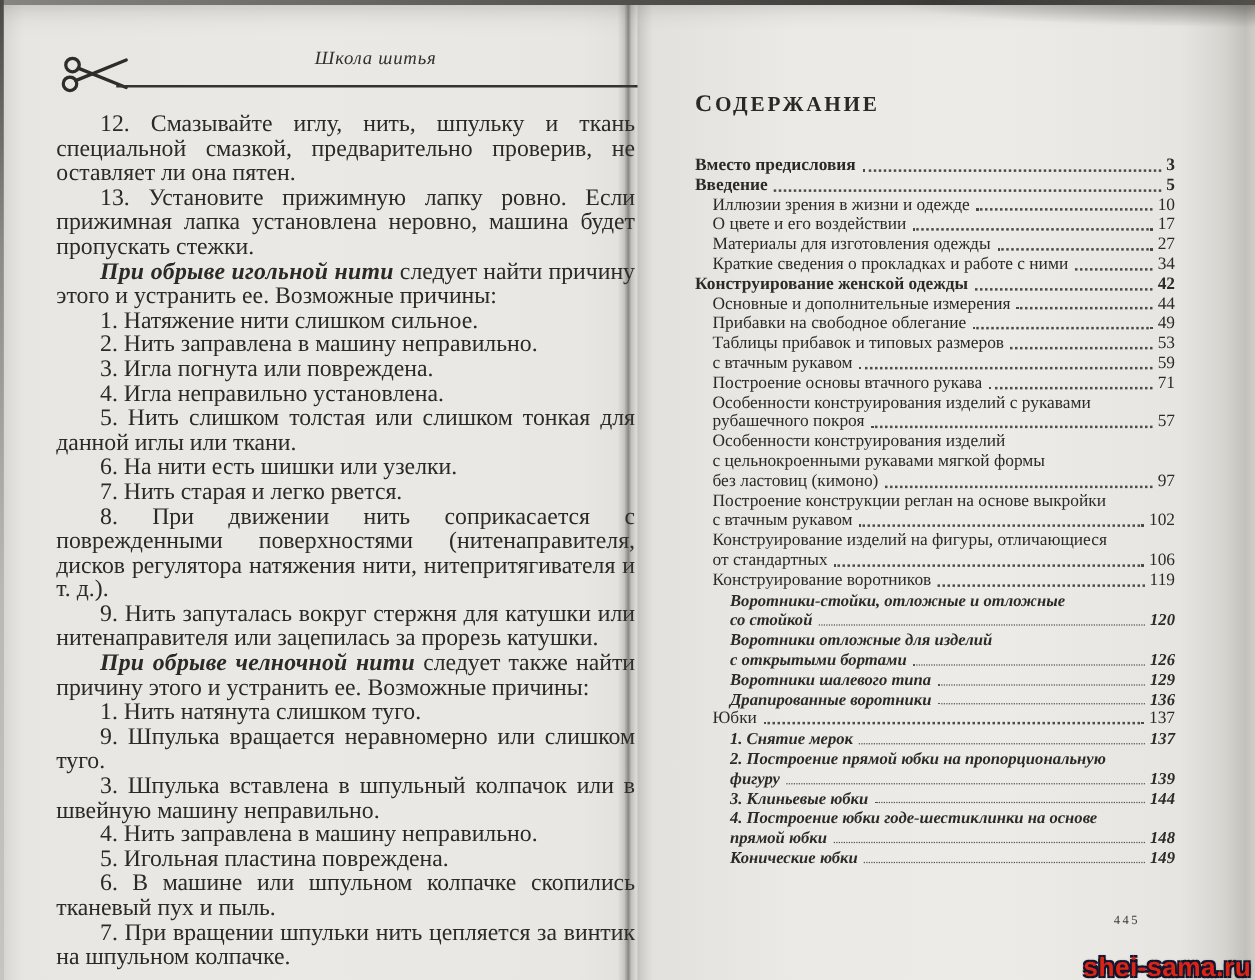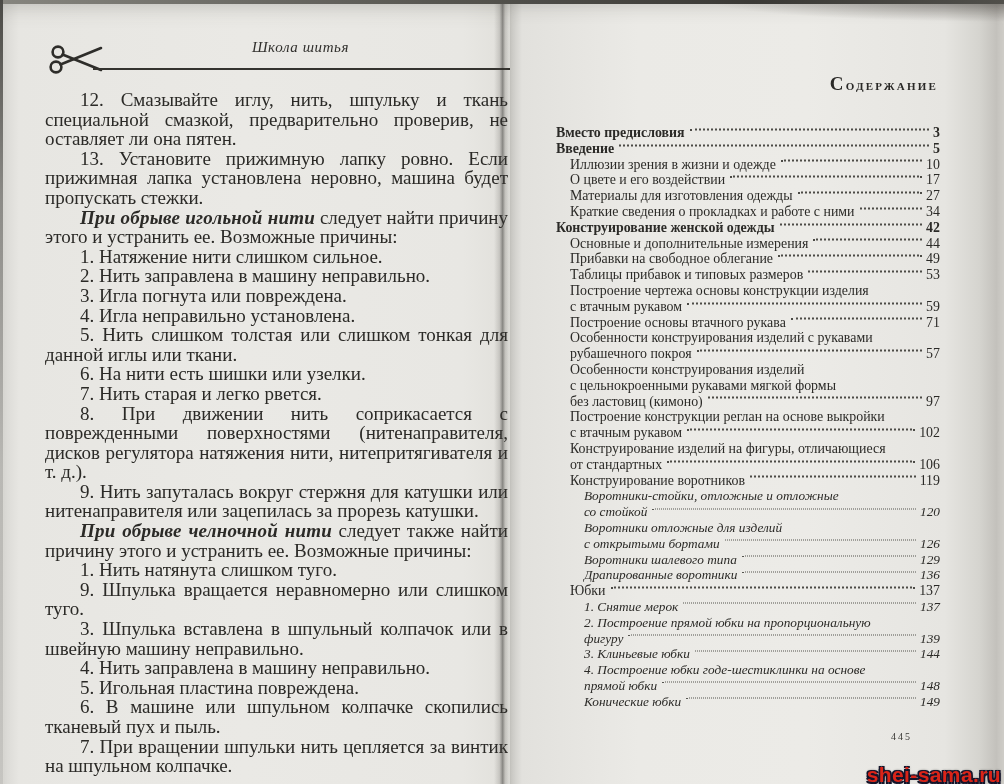--- a/index.html
+++ b/index.html
@@ -32,30 +32,30 @@
   .lp-title{display:block;text-align:center;font-style:italic;font-size:15px;
     letter-spacing:.6px;color:#302f2c;padding-left:34px;}
   .lp-rule{position:absolute;left:50px;right:6px;top:29px;height:2.4px;background:#34332f;}
   .scissors{position:absolute;left:6px;top:4px;width:56px;height:34px;}
   .lp-body{margin:13px 30px 0 42px;font-size:19px;line-height:19.6px;
     text-align:justify;color:#2b2a27;}
   .para{margin:0;text-indent:35px;}
   .lead{font-weight:700;font-style:italic;letter-spacing:.2px;}
 
   
-  .rp-title{margin:70px 66px 0 46px;text-align:right;font-weight:700;
-    font-size:11px;letter-spacing:2.2px;color:#2a2927;}
+  .rp-title{margin:70px 66px 0 46px;text-align:left;font-weight:700;
+    font-size:17px;letter-spacing:2.2px;color:#2a2927;}
   .rp-title::first-letter{font-size:19px;}
   .toc{margin:30px 64px 0 46px;font-size:13.9px;line-height:15.8px;color:#2b2a27;}
   .toc-entry{margin:0;}
   .toc-entry.i-1{margin-left:14px;}
-  .toc-entry.i-2{margin-left:28px;}
+  .toc-entry.i-2{margin-left:28px;font-weight:bold;}
   .toc-entry.s-bold{font-weight:700;}
   .toc-entry.s-italic{font-style:italic;font-size:13.3px;}
-  .toc-line{display:flex;align-items:center;}
+  .toc-line{display:flex;align-items:flex-end;}
   .toc-text{white-space:nowrap;}
   .leader{flex:1 1 auto;min-width:10px;margin:0 4px 0 5px;
     border-bottom:2px dotted #4c4b46;transform:translateY(-3.5px);}
   .s-italic .leader{border-bottom:1.6px dotted #55544f;}
   .toc-page{white-space:nowrap;}
   .rp-pagenum{position:absolute;right:92px;bottom:42px;font-size:10px;
     letter-spacing:2px;color:#3b3a37;}
 
   
   .watermark{position:absolute;right:3px;bottom:-3px;z-index:9;
@@ -176,23 +176,20 @@
         </div>
         <div class="toc-entry s-normal i-1">
           <div class="toc-line">
             <span class="toc-text">Таблицы прибавок и типовых размеров</span>
             <span class="leader"></span>
             <span class="toc-page">53</span>
           </div>
         </div>
         <div class="toc-entry s-normal i-1">
           <div class="toc-line">
-            <span class="toc-text">Построение чертежа основы конструкции изделия</span>
-          </div>
-          <div class="toc-line">
             <span class="toc-text">с втачным рукавом</span>
             <span class="leader"></span>
             <span class="toc-page">59</span>
           </div>
         </div>
         <div class="toc-entry s-normal i-1">
           <div class="toc-line">
             <span class="toc-text">Построение основы втачного рукава</span>
             <span class="leader"></span>
             <span class="toc-page">71</span>

